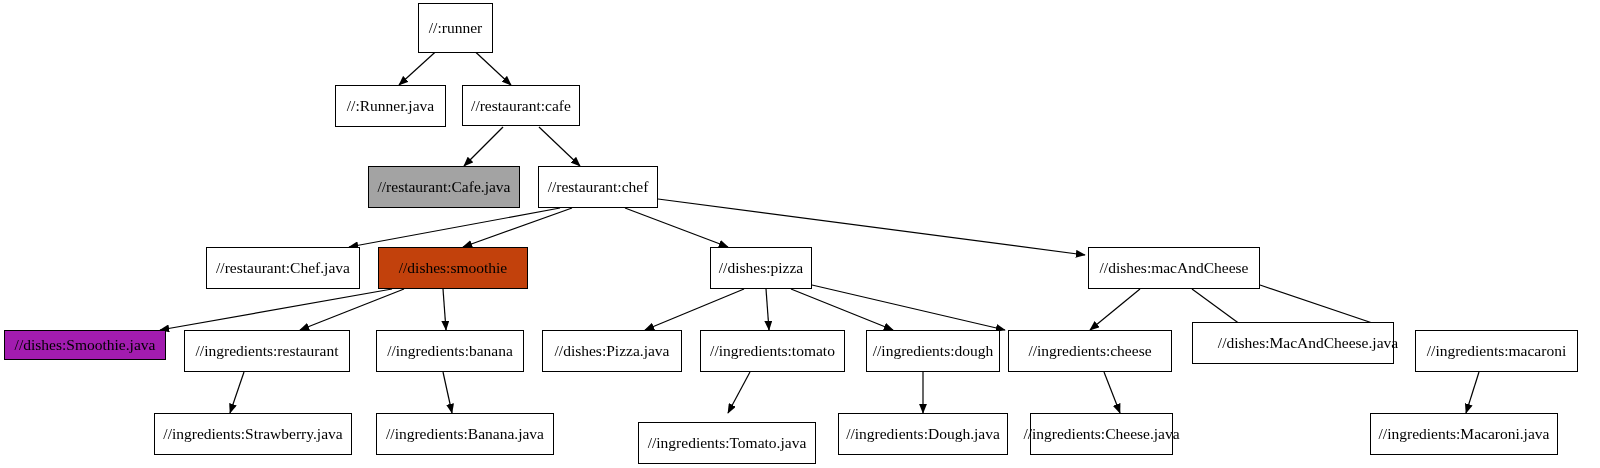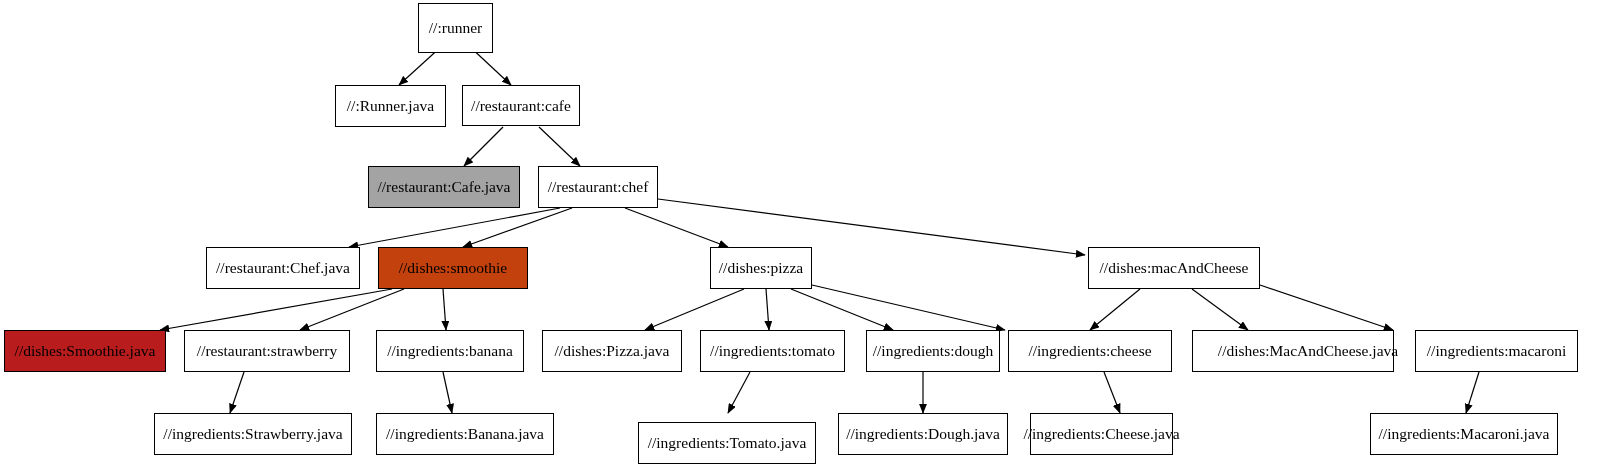--- a/index.html
+++ b/index.html
@@ -100,42 +100,42 @@
       </div>
       <div class="node" style="left: 378px; top: 247px; width: 150px; height: 42px; background: #c2410c; border-color: rgb(0, 0, 0); align-items: center;">
         <span class="node-label">//dishes:smoothie</span>
       </div>
       <div class="node" style="left: 710px; top: 247px; width: 102px; height: 42px; background: rgb(255, 255, 255); border-color: rgb(0, 0, 0);">
         <span class="node-label">//dishes:pizza</span>
       </div>
       <div class="node" style="left: 1088px; top: 247px; width: 172px; height: 42px; background: rgb(255, 255, 255); border-color: rgb(0, 0, 0);">
         <span class="node-label">//dishes:macAndCheese</span>
       </div>
-      <div class="node" style="left: 4px; top: 330px; width: 162px; height: 42px; background: #b91c1c; border-color: rgb(0, 0, 0);">
+      <div class="node" style="left: 4px; top: 330px; width: 162px; height: 30px; background: #a21caf; border-color: rgb(0, 0, 0);">
         <span class="node-label">//dishes:Smoothie.java</span>
       </div>
       <div class="node" style="left: 184px; top: 330px; width: 166px; height: 42px; background: rgb(255, 255, 255); border-color: rgb(0, 0, 0);">
-        <span class="node-label">//restaurant:strawberry</span>
+        <span class="node-label">//ingredients:restaurant</span>
       </div>
       <div class="node" style="left: 376px; top: 330px; width: 148px; height: 42px; background: rgb(255, 255, 255); border-color: rgb(0, 0, 0);">
         <span class="node-label">//ingredients:banana</span>
       </div>
       <div class="node" style="left: 542px; top: 330px; width: 140px; height: 42px; background: rgb(255, 255, 255); border-color: rgb(0, 0, 0);">
         <span class="node-label">//dishes:Pizza.java</span>
       </div>
       <div class="node" style="left: 700px; top: 330px; width: 145px; height: 42px; background: rgb(255, 255, 255); border-color: rgb(0, 0, 0);">
         <span class="node-label">//ingredients:tomato</span>
       </div>
       <div class="node" style="left: 866px; top: 330px; width: 134px; height: 42px; background: rgb(255, 255, 255); border-color: rgb(0, 0, 0); justify-content: center;">
         <span class="node-label">//ingredients:dough</span>
       </div>
       <div class="node" style="left: 1008px; top: 330px; width: 164px; height: 42px; background: rgb(255, 255, 255); border-color: rgb(0, 0, 0);">
         <span class="node-label">//ingredients:cheese</span>
       </div>
-      <div class="node" style="left: 1192px; top: 330px; width: 202px; height: 42px; background: rgb(255, 255, 255); border-color: rgb(0, 0, 0); padding-left: 30px;">
+      <div class="node" style="left: 1192px; top: 322px; width: 202px; height: 42px; background: rgb(255, 255, 255); border-color: rgb(0, 0, 0); padding-left: 30px;">
         <span class="node-label">//dishes:MacAndCheese.java</span>
       </div>
       <div class="node" style="left: 1415px; top: 330px; width: 163px; height: 42px; background: rgb(255, 255, 255); border-color: rgb(0, 0, 0);">
         <span class="node-label">//ingredients:macaroni</span>
       </div>
       <div class="node" style="left: 154px; top: 413px; width: 198px; height: 42px; background: rgb(255, 255, 255); border-color: rgb(0, 0, 0);">
         <span class="node-label">//ingredients:Strawberry.java</span>
       </div>
       <div class="node" style="left: 376px; top: 413px; width: 178px; height: 42px; background: rgb(255, 255, 255); border-color: rgb(0, 0, 0);">
         <span class="node-label">//ingredients:Banana.java</span>

